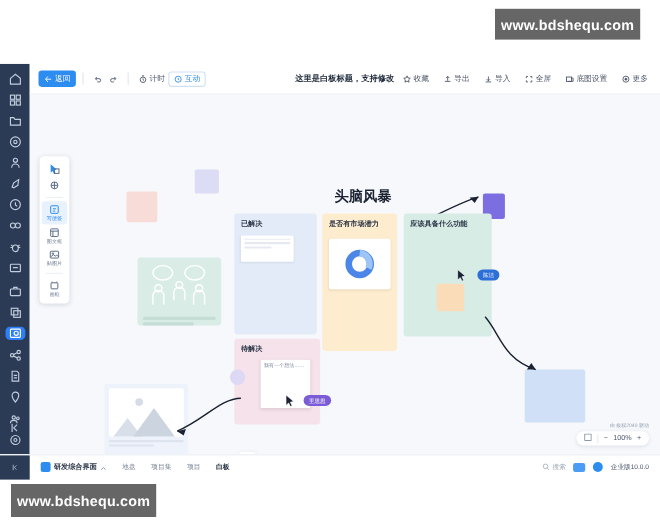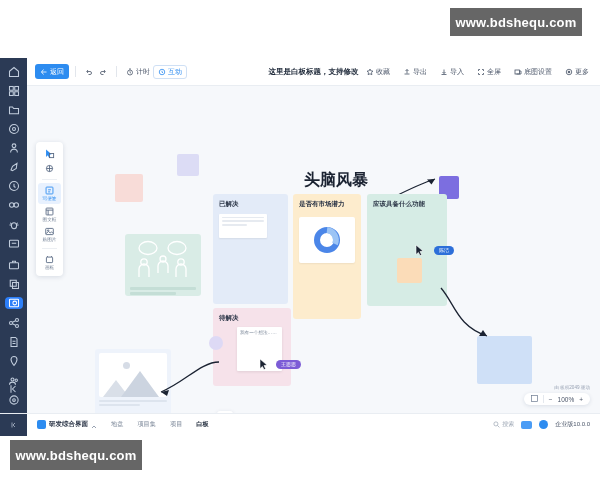--- a/index.html
+++ b/index.html
@@ -61,21 +61,21 @@
   .pal-item.sel .pal-gl svg { stroke:#2d8cf0; }
   .pal-lab { font-size:4.6px; color:#6b7a90; margin-top:1px; line-height:1; }
   .pal-item.sel .pal-lab { color:#2d8cf0; }
   .pal-sep { width:15px; height:1px; background:#eceff3; margin:3px 0; }
 
   
   .canvas { position:absolute; left:27px; top:28px; right:0; bottom:0;
             background:#f6f8fb; overflow:hidden; }
   .cv { position:absolute; }
 
-  .bs-title { font-size:16px; font-weight:bold; color:#1b2332; }
+  .bs-title { font-size:13px; font-weight:bold; color:#1b2332; }
 
   .card { border-radius:3px; padding:6px 6px 0 6px; }
   .card-h { font-size:6.5px; color:#2a3446; font-weight:bold; line-height:1.2; }
   .note { background:#fff; border-radius:1px; box-shadow:0 1px 2px rgba(0,0,0,.07); }
   .note-lines { padding:3px; }
   .note-lines i { display:block; height:1.6px; background:#e6eaf0; margin-bottom:2px;
                   border-radius:1px; }
 
   .sq { position:absolute; border-radius:2px; }
 

